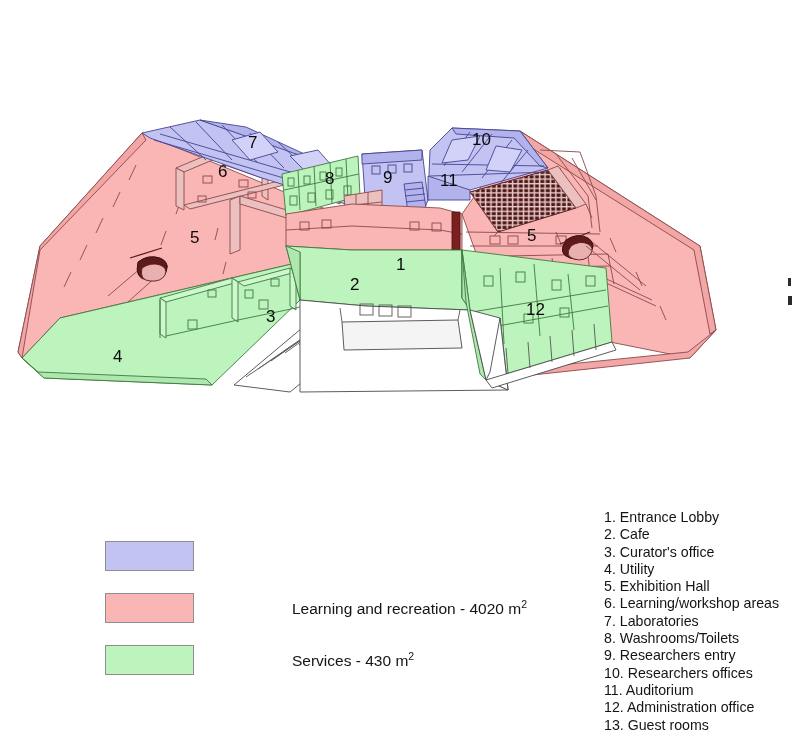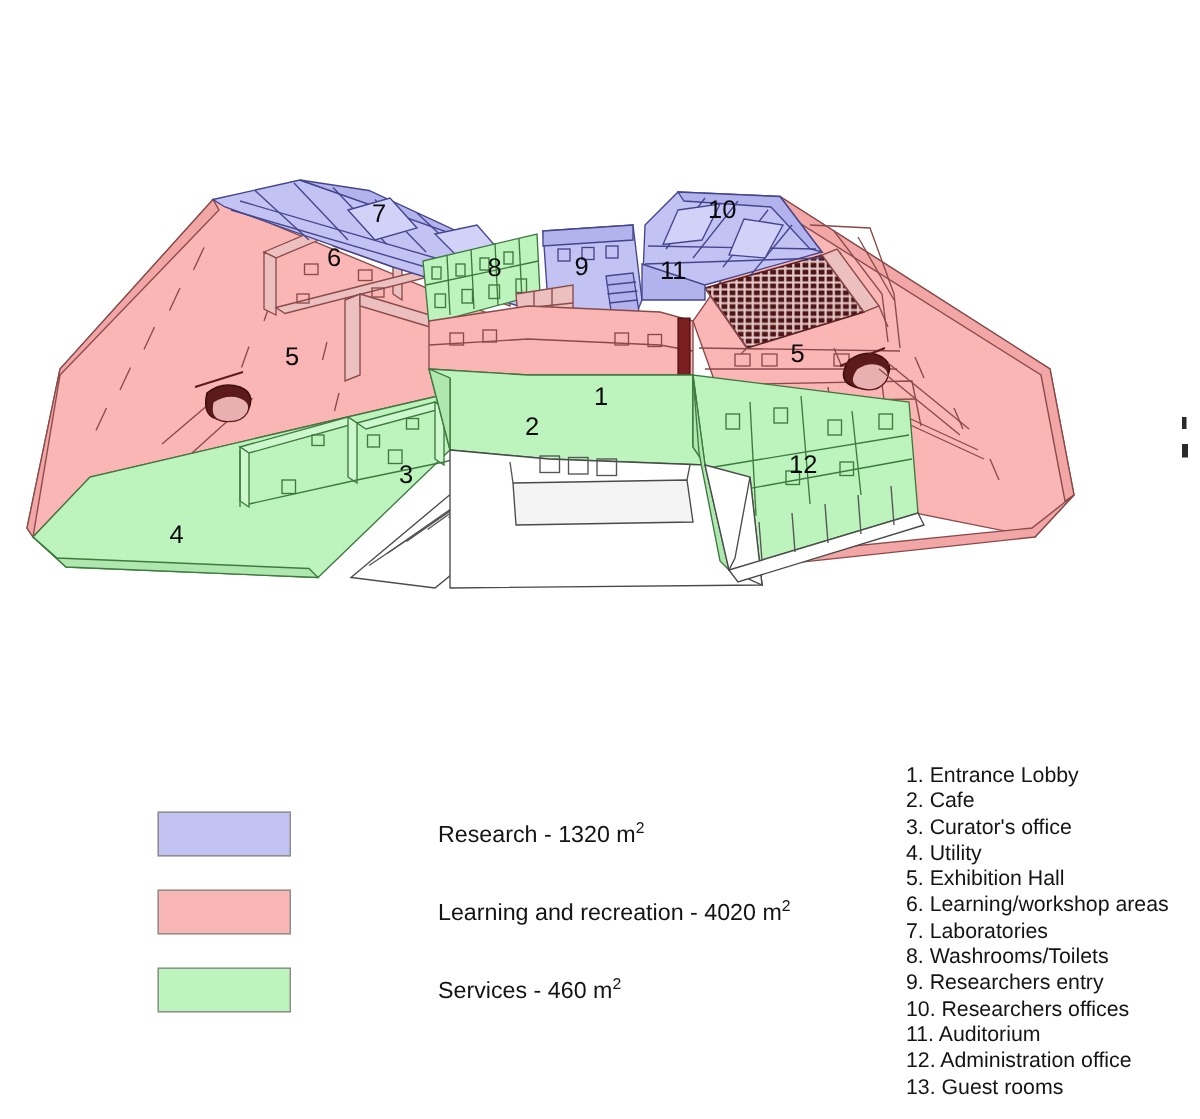--- a/index.html
+++ b/index.html
@@ -355,29 +355,28 @@
 </div>
 
 <svg id="edge-mark" viewBox="0 0 14 34">
   <rect x="9" y="2" width="3" height="8" fill="#2a2a2a"></rect>
   <rect x="9" y="20" width="4" height="9" fill="#2a2a2a"></rect>
 </svg>
 
 <div id="legend">
   <div class="legend-row">
     <div class="swatch" style="background:#c2c2f3"></div>
-    <div class="legend-text"><span>Research - 1320 m</span><sup>2</sup></div>
   </div>
   <div class="legend-row">
     <div class="swatch" style="background:#fab5b5"></div>
     <div class="legend-text"><span>Learning and recreation - 4020 m</span><sup>2</sup></div>
   </div>
   <div class="legend-row">
     <div class="swatch" style="background:#bdf3bd"></div>
-    <div class="legend-text"><span>Services - 460 m</span><sup>2</sup></div>
+    <div class="legend-text"><span>Services - 430 m</span><sup>2</sup></div>
   </div>
 </div>
 
 <div id="key-list">
   <div class="key-item">1. Entrance Lobby</div>
   <div class="key-item">2. Cafe</div>
   <div class="key-item">3. Curator's office</div>
   <div class="key-item">4. Utility</div>
   <div class="key-item">5. Exhibition Hall</div>
   <div class="key-item">6. Learning/workshop areas</div>

